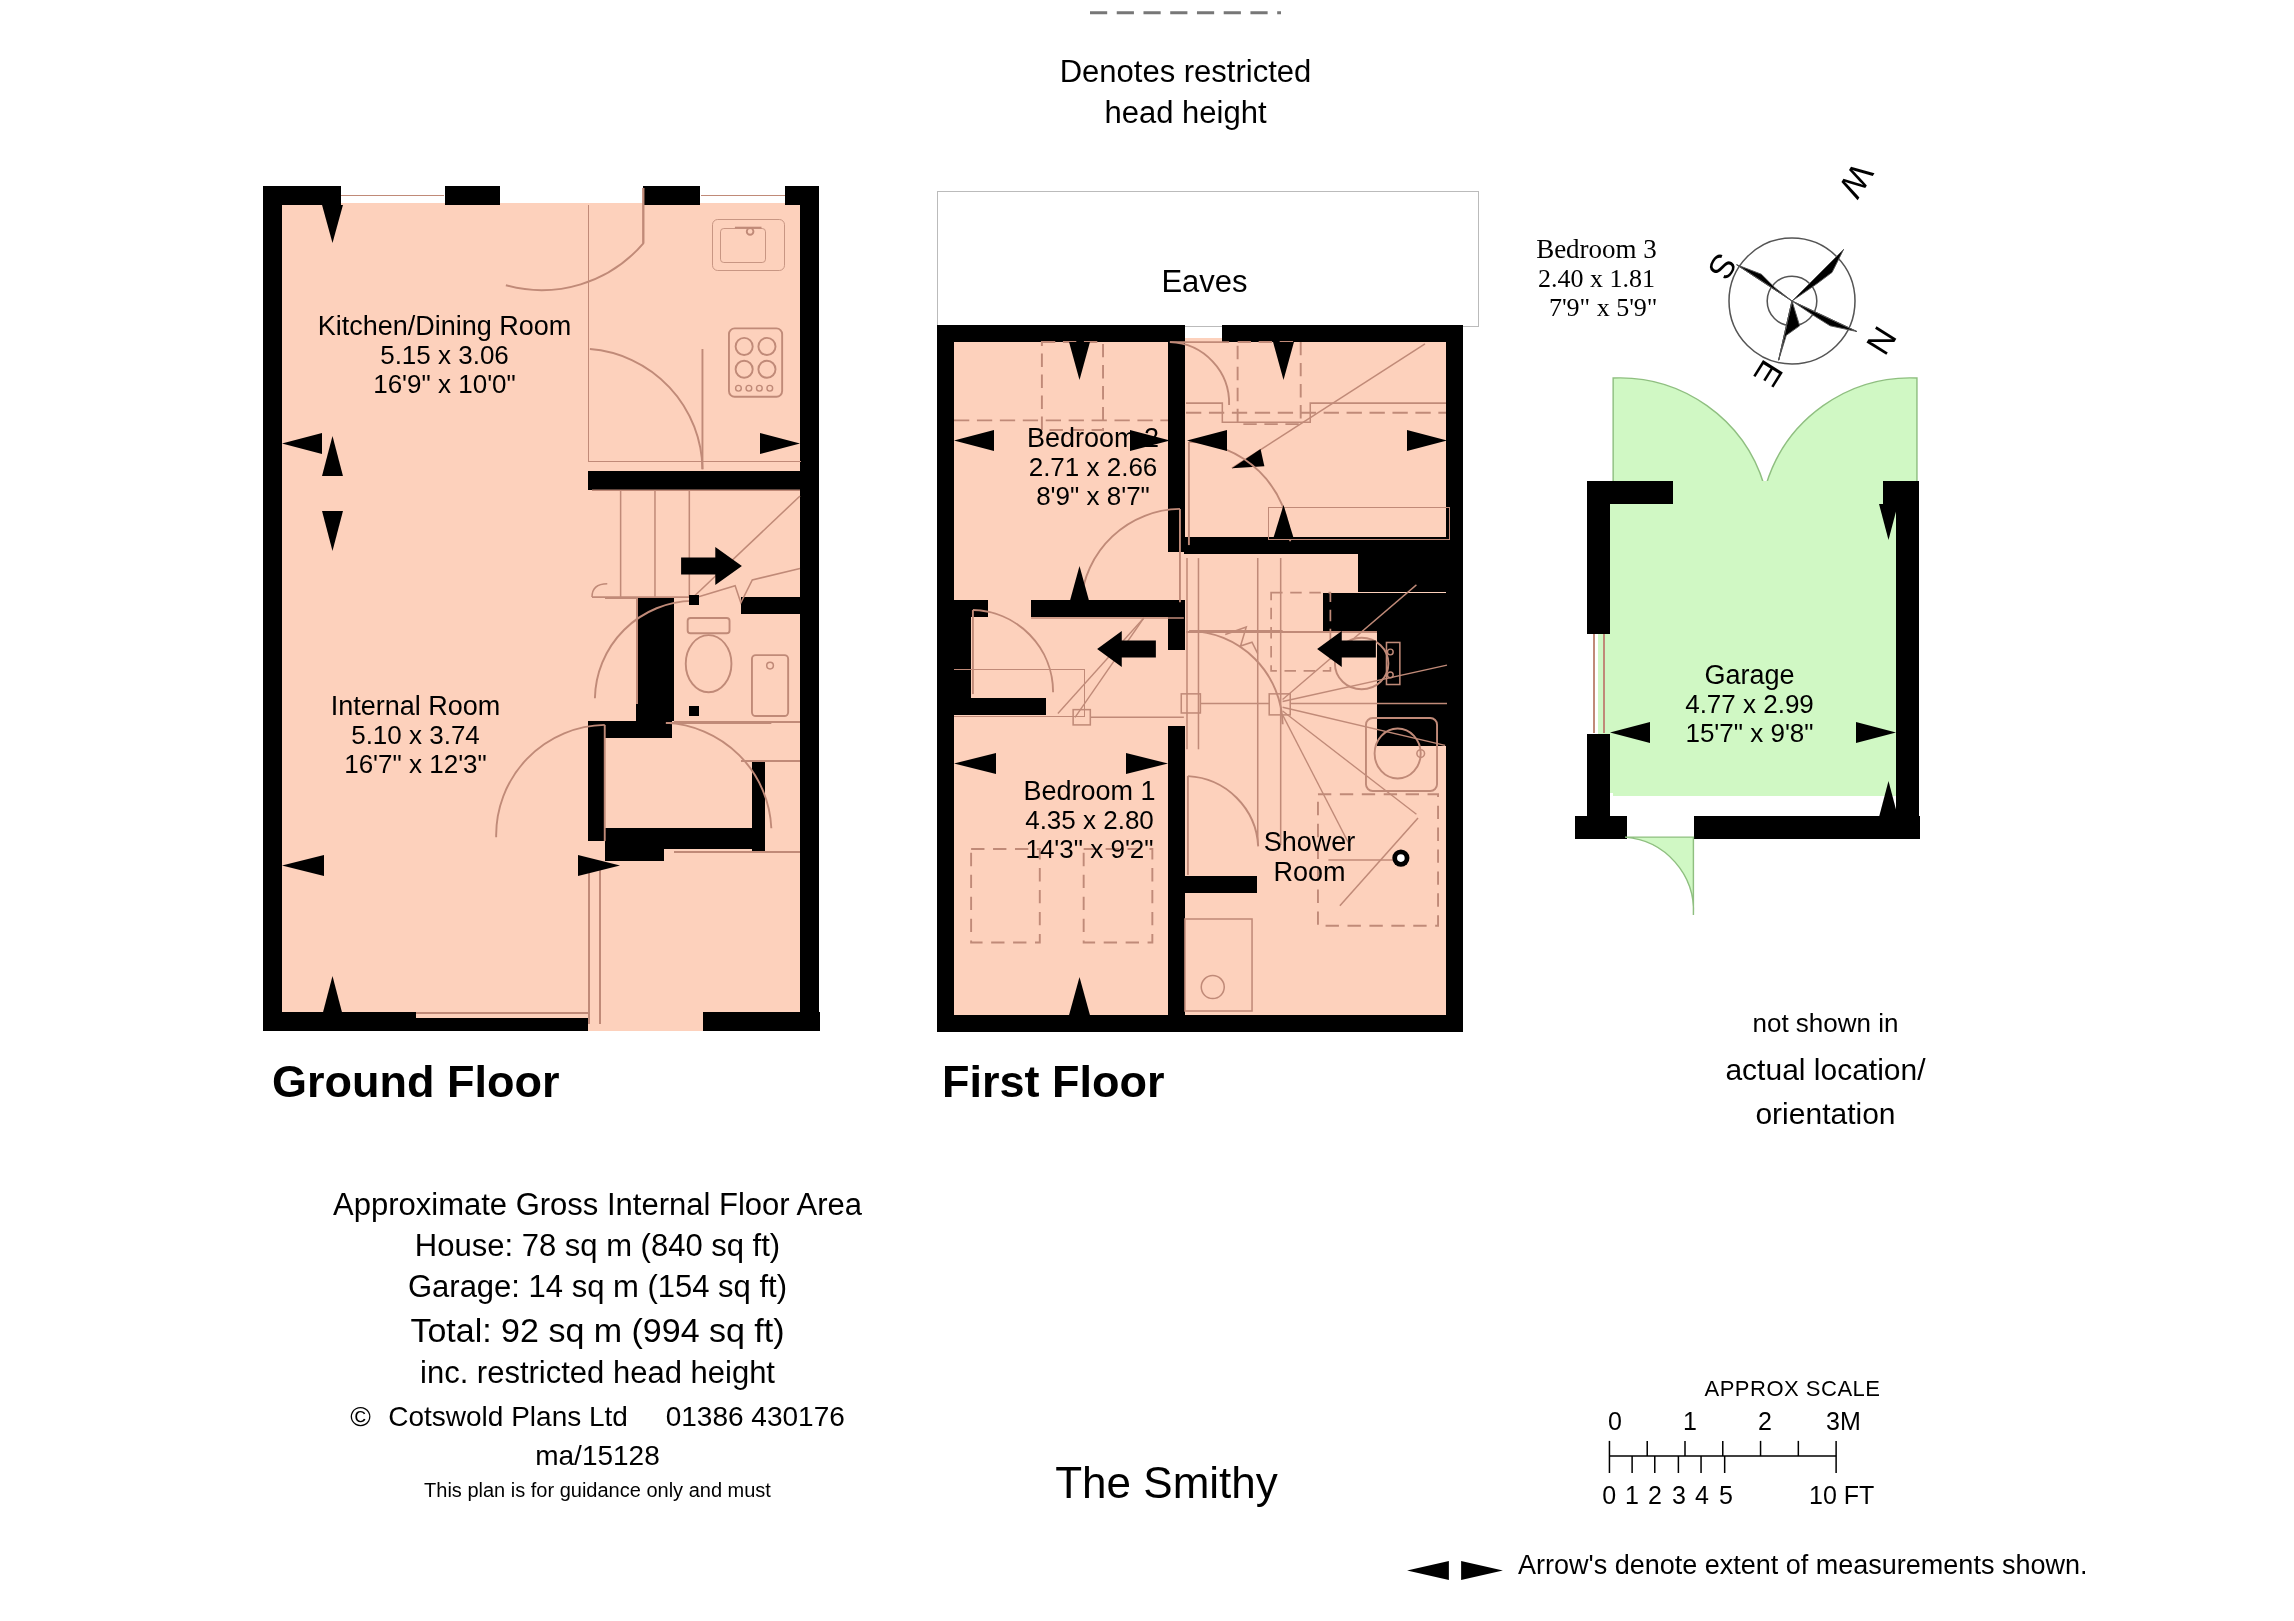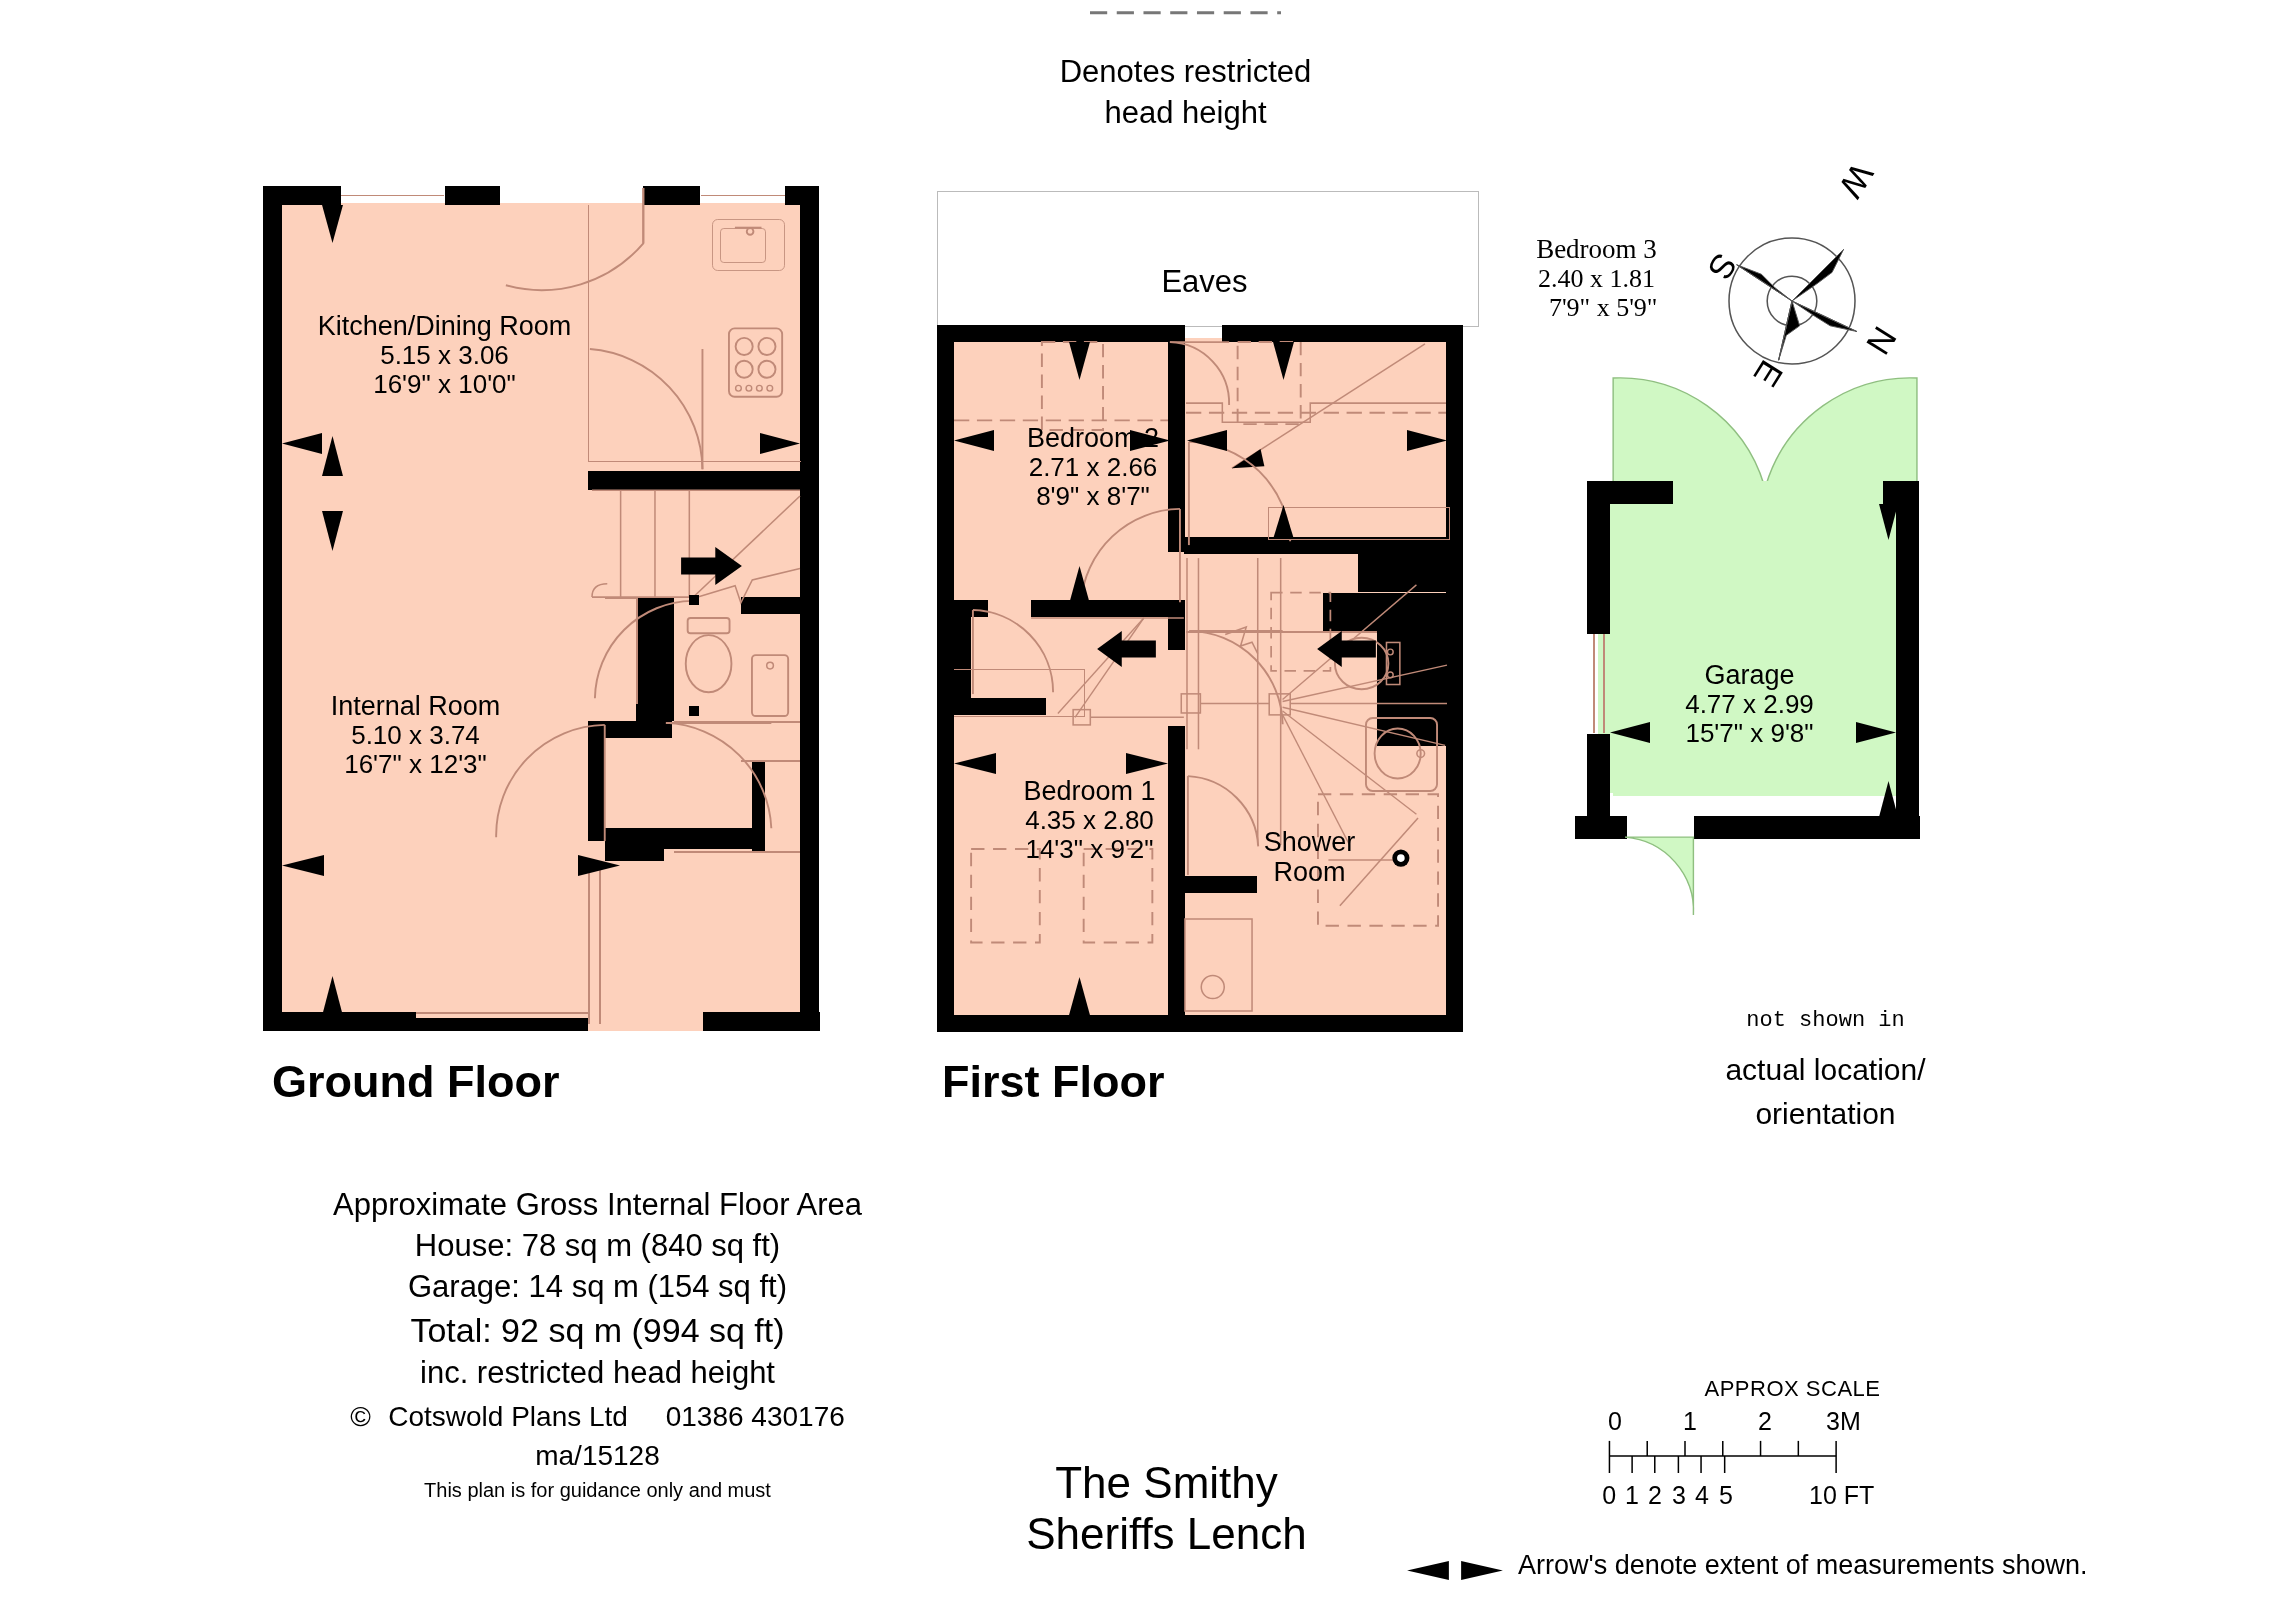--- a/index.html
+++ b/index.html
@@ -441,21 +441,21 @@
     <polygon points="10,0 0,38 20,38" fill="#000"></polygon>
   </svg>
 </div>
 
 <div class="roomlabel nosel" style="left:1625px;top:660px;width:249px;">
   <div class="nm">Garage</div>
   <div>4.77 x 2.99</div>
   <div>15'7" x 9'8"</div>
 </div>
 
-<div class="smalltxt nosel" style="left:1682px;top:1008px;width:287px;font-size:22px;font-family:Liberation Mono, monospace;">not shown in</div>
+<div class="smalltxt nosel" style="left:1682px;top:1008px;width:287px;font-size:26px;">not shown in</div>
 <div class="smalltxt nosel" style="left:1682px;top:1052px;width:287px;font-size:30px;">actual location/</div>
 <div class="smalltxt nosel" style="left:1682px;top:1096px;width:287px;font-size:30px;">orientation</div>
 
 <div class="abs" style="left:220px;top:1185px;width:755px;">
   <div class="ctr nosel" style="font-size:31px;line-height:1.32;">Approximate Gross Internal Floor Area</div>
   <div class="ctr nosel" style="font-size:31px;line-height:1.32;">House: 78 sq m (840 sq ft)</div>
   <div class="ctr nosel" style="font-size:31px;line-height:1.32;">Garage: 14 sq m (154 sq ft)</div>
   <div class="ctr nosel" style="font-size:34px;line-height:1.32;">Total: 92 sq m (994 sq ft)</div>
   <div class="ctr nosel" style="font-size:31px;line-height:1.32;">inc. restricted head height</div>
 
@@ -463,21 +463,20 @@
     <span>©</span>
     <span style="margin-left:9.6px;">Cotswold Plans Ltd</span>
     <span style="margin-left:30px;">01386 430176</span>
   </div>
   <div class="ctr nosel" style="font-size:28px;line-height:1.4;">ma/15128</div>
   <div class="ctr nosel" style="font-size:20px;line-height:1.4;">This plan is for guidance only and must</div>
 </div>
 
 <div class="title nosel" style="left:937px;top:1458px;width:459px;">
   <div>The Smithy</div>
-  <div>Sheriffs Lench</div>
 </div>
 
 <div class="abs" style="left:1587px;top:1376px;width:382px;height:153px;">
   <div class="ctr nosel" style="font-size:22px;letter-spacing:0.5px;margin-left:29px;">APPROX SCALE</div>
 
   <div class="abs nosel" style="left:21px;top:31px;font-size:25px;">0</div>
   <div class="abs nosel" style="left:96px;top:31px;font-size:25px;">1</div>
   <div class="abs nosel" style="left:171px;top:31px;font-size:25px;">2</div>
   <div class="abs nosel" style="left:239px;top:31px;font-size:25px;">3M</div>
 

